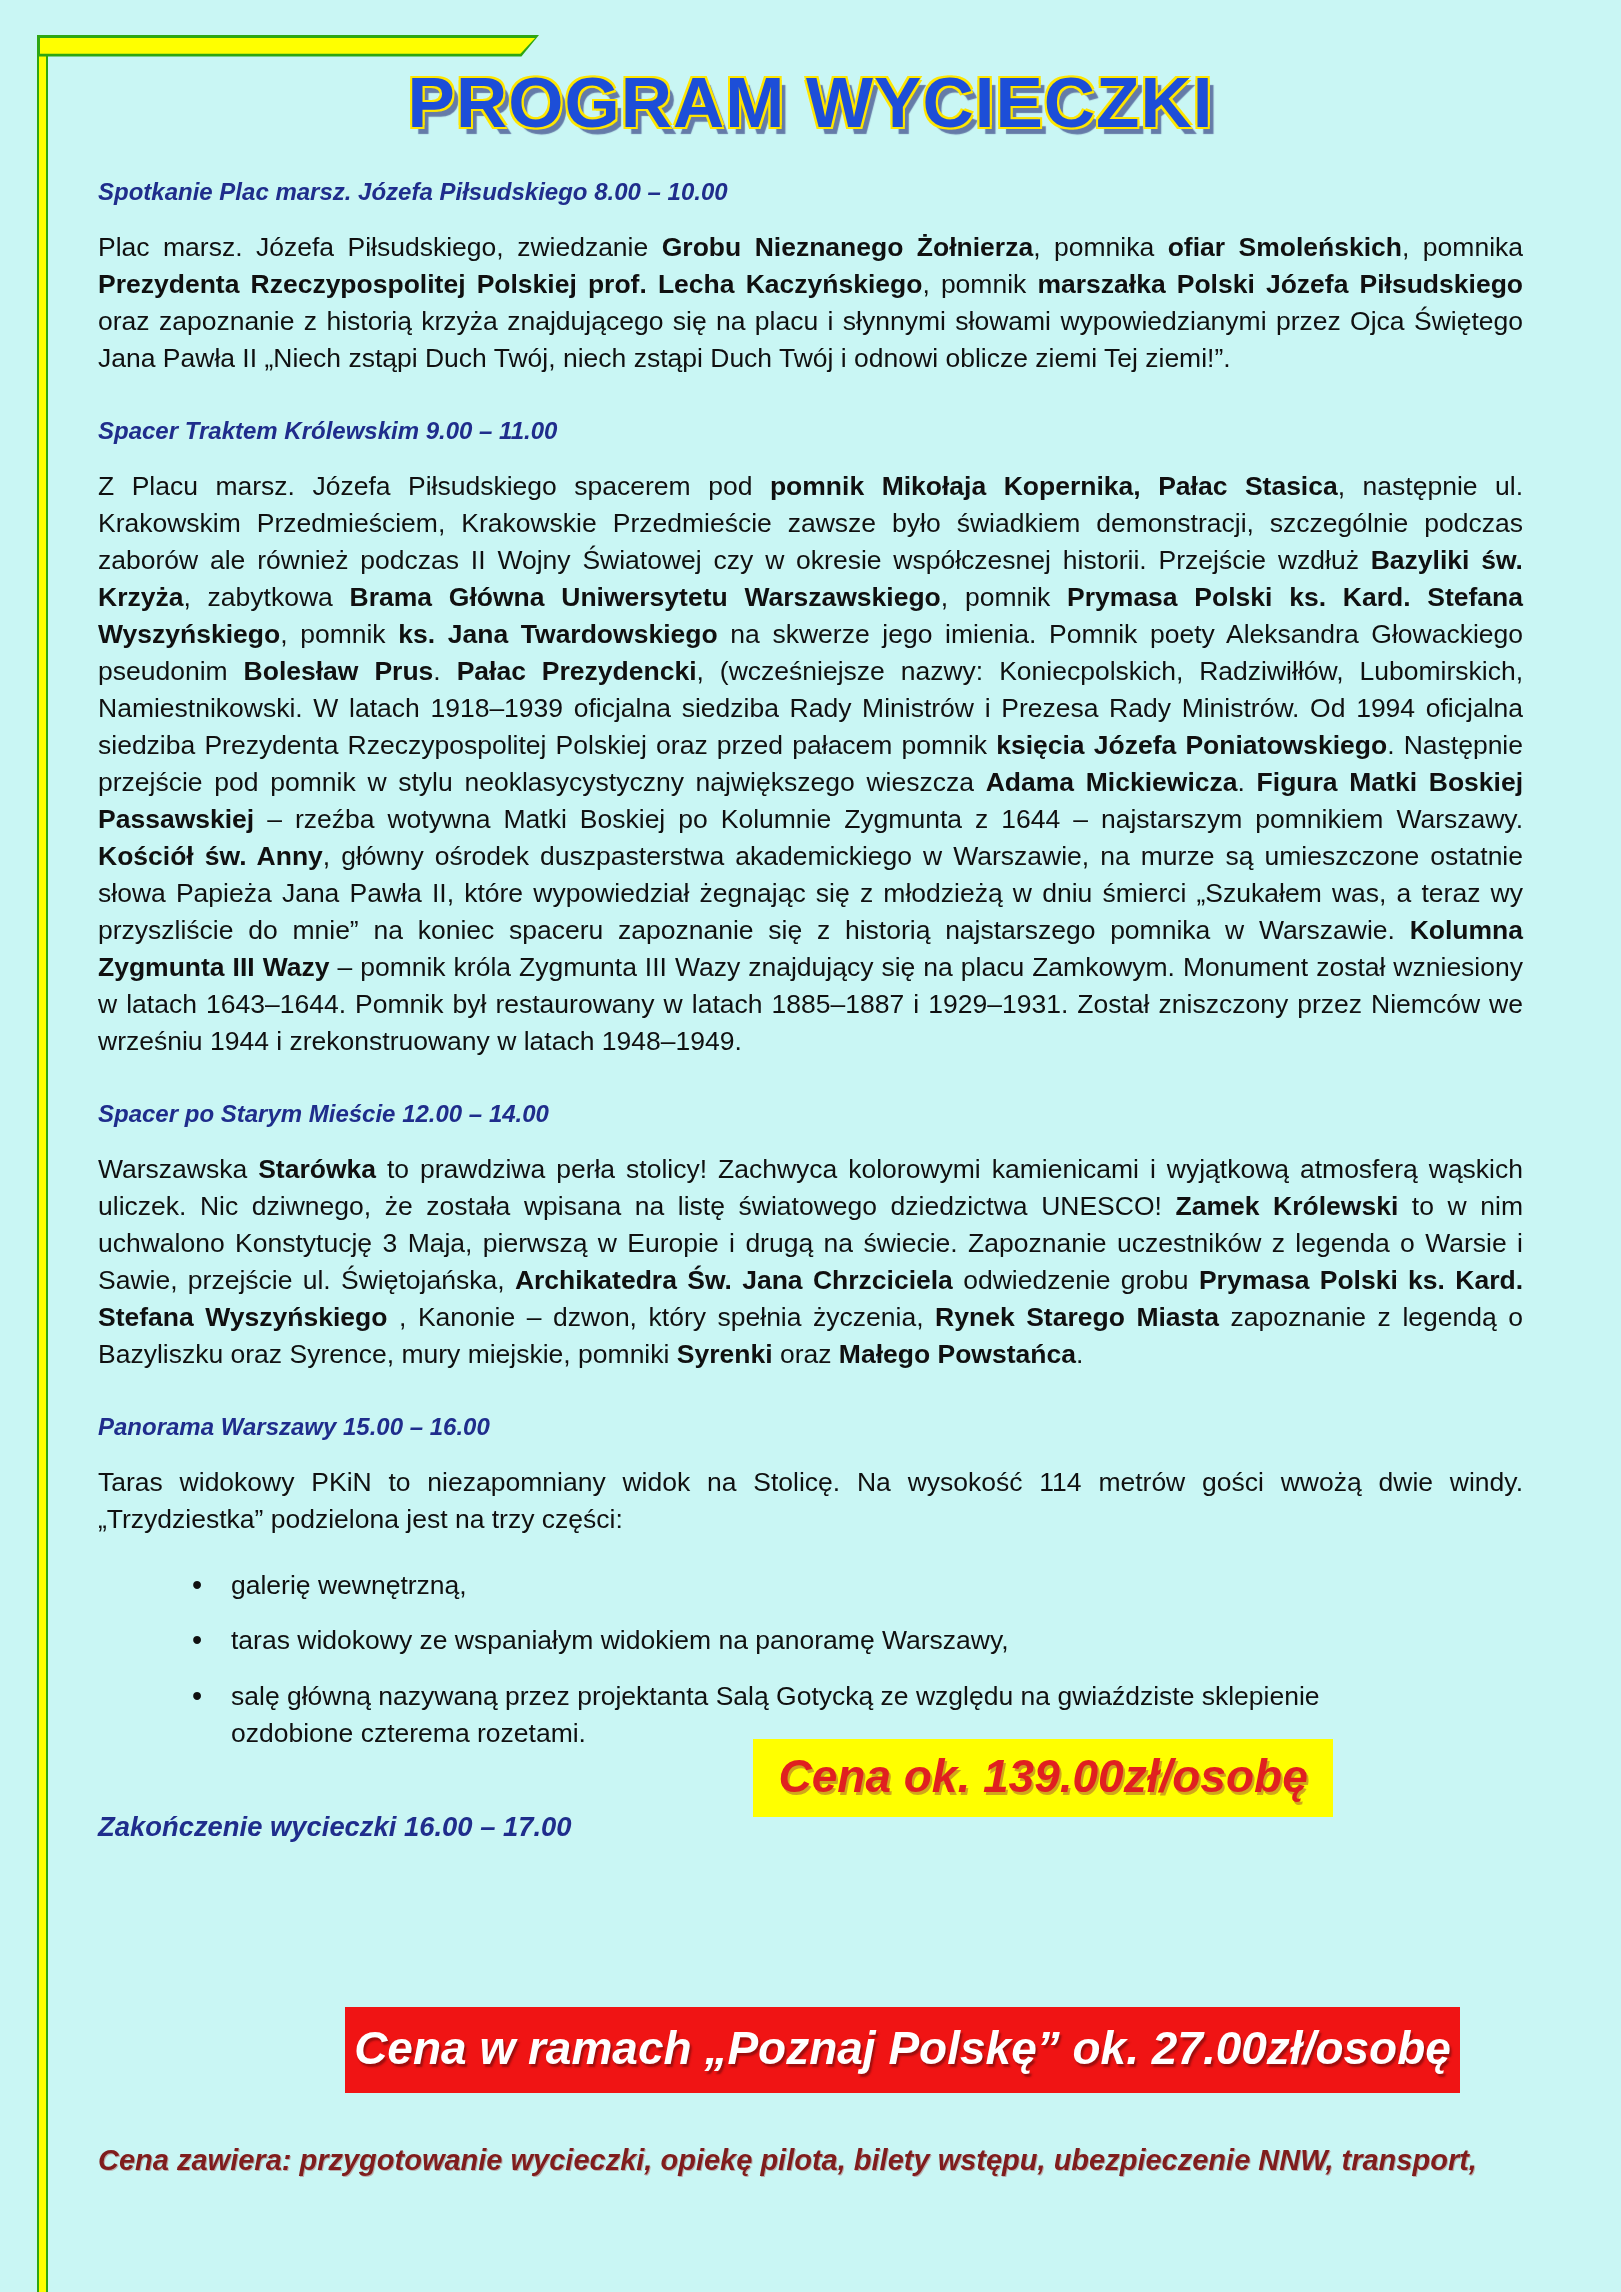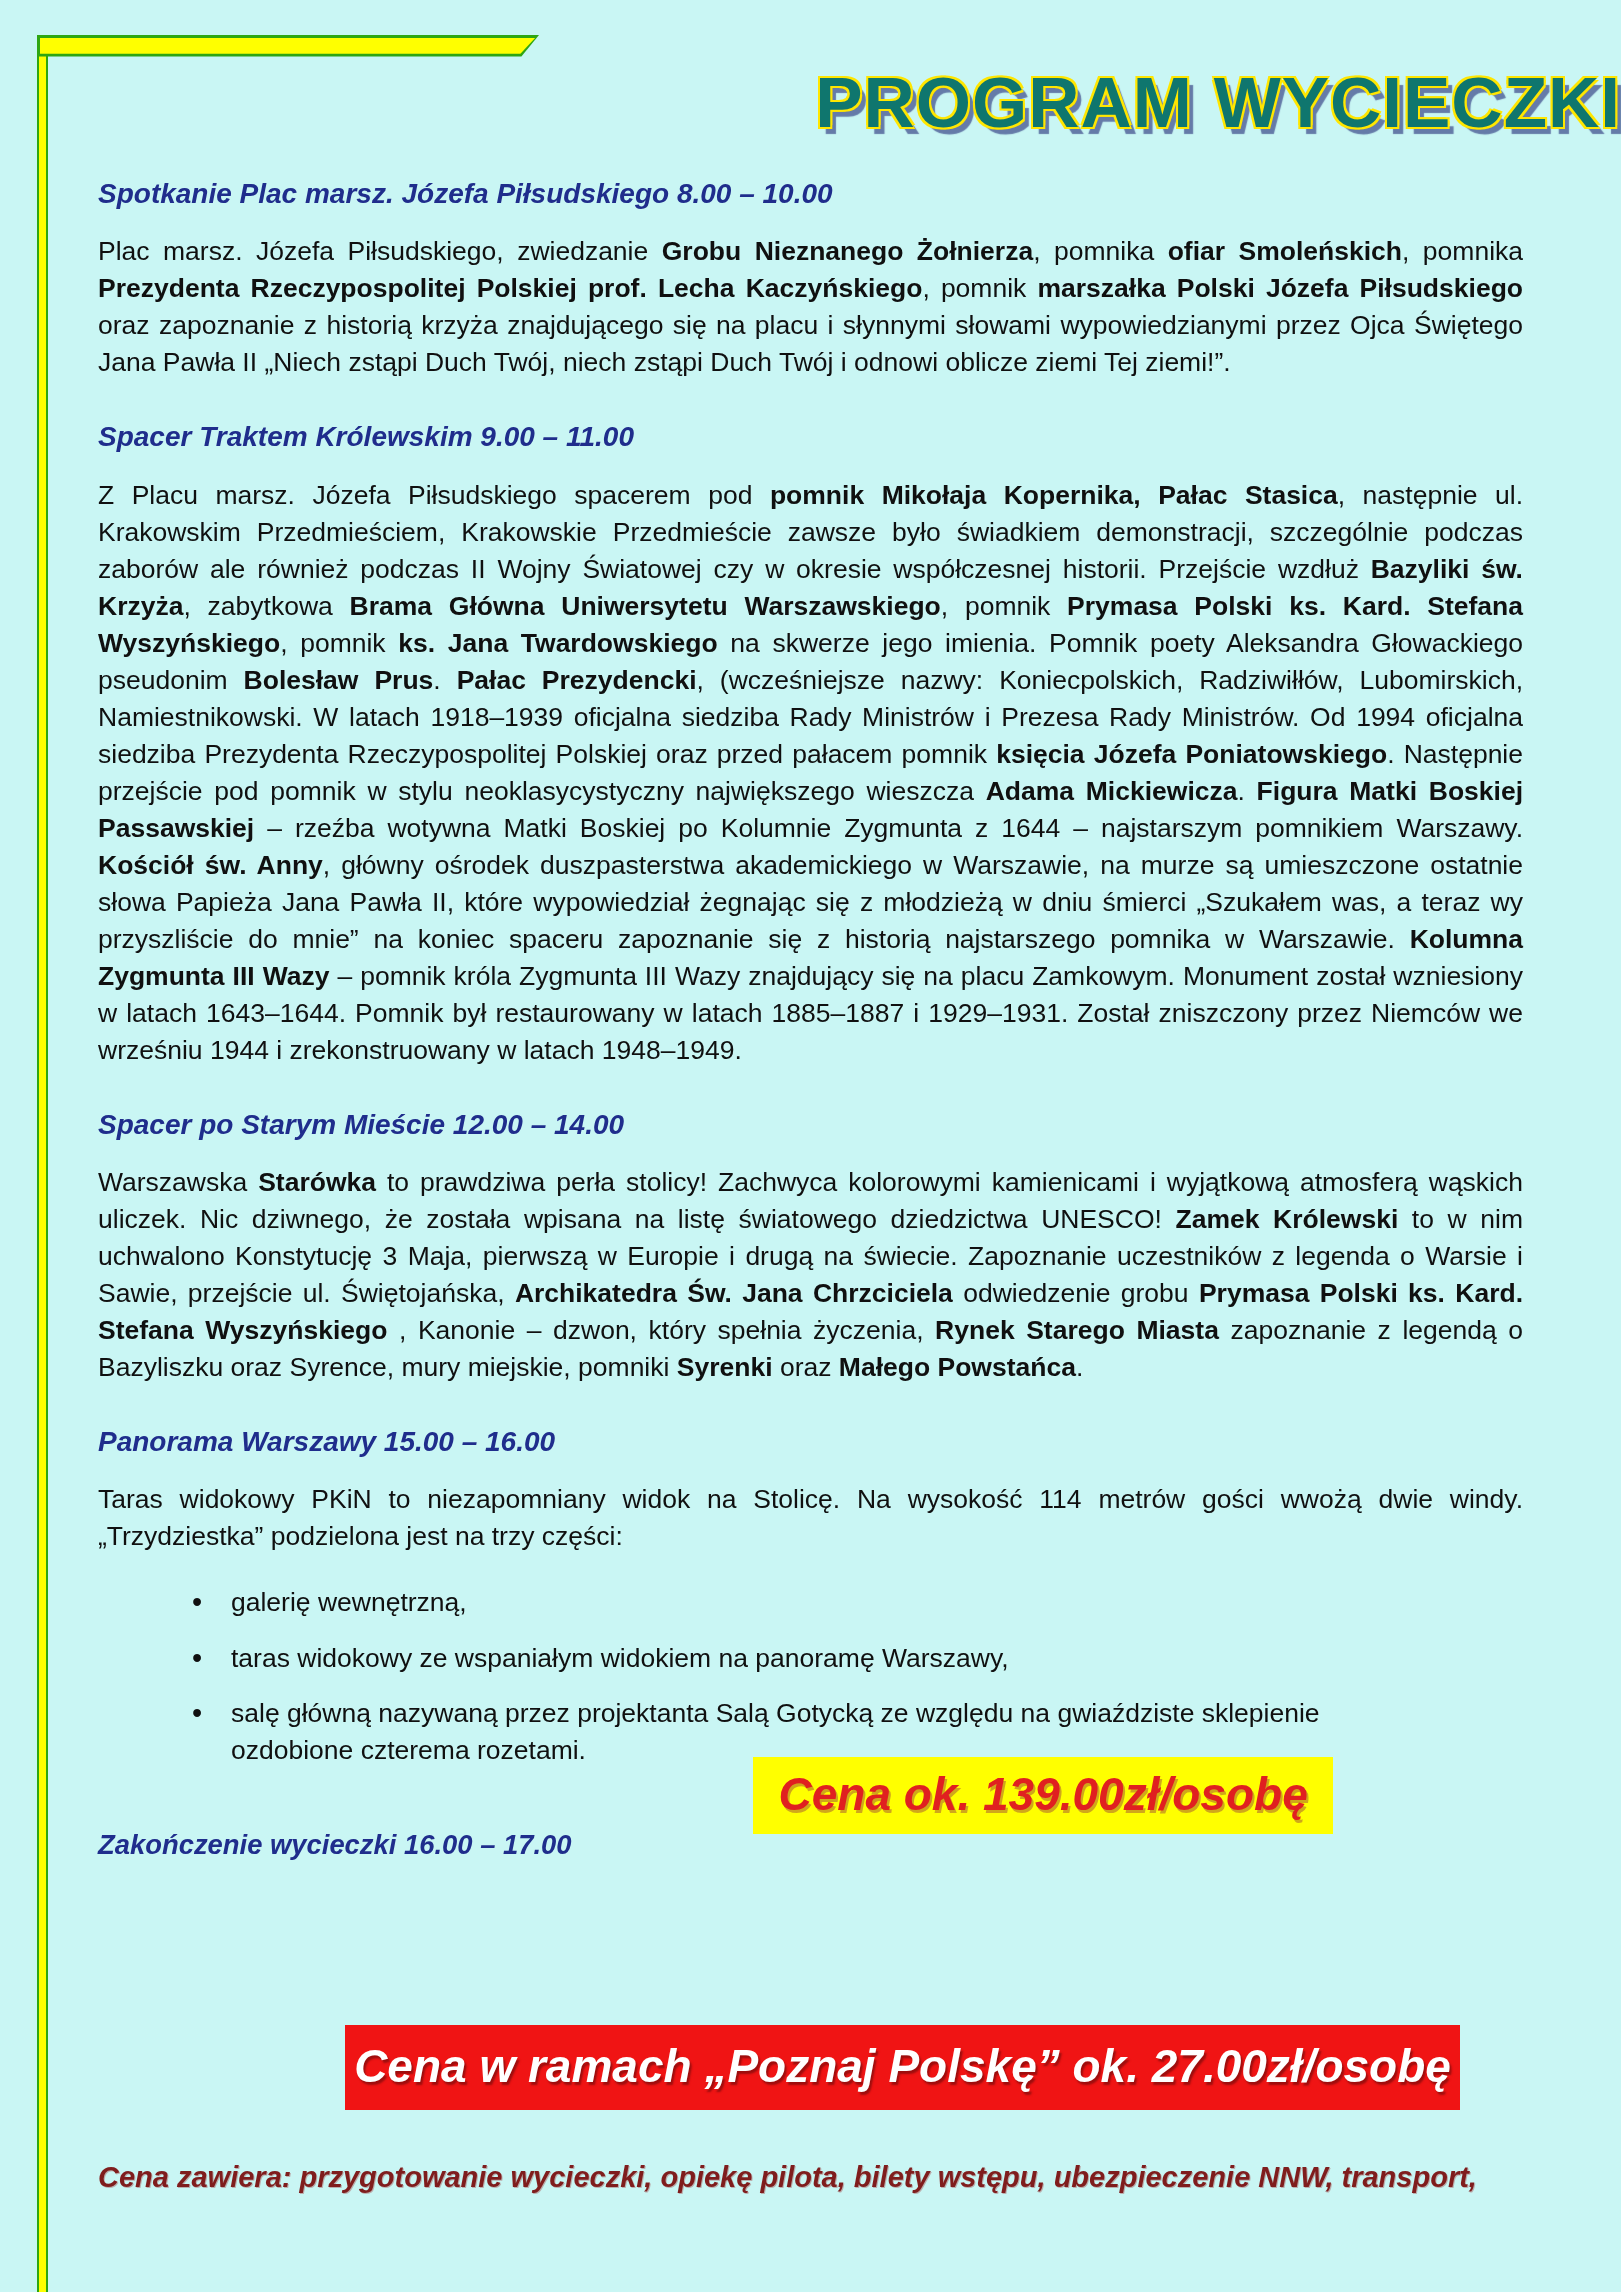--- a/index.html
+++ b/index.html
@@ -22,39 +22,38 @@
     clip-path:polygon(0 0,100% 0,calc(100% - 17.6px) 100%,0 100%);
   }
   .topbar-inner{
     position:absolute;left:2.9px;top:2.9px;right:3.9px;bottom:2.9px;
     background:#ffff00;
     clip-path:polygon(0 0,100% 0,calc(100% - 14.7px) 100%,0 100%);
   }
   .titles{padding-top:67px;text-align:center;}
   .title{
     font-size:71px;font-weight:bold;letter-spacing:1px;
-    color:#0f766e;line-height:1.0;
+    color:#1d4ed8;line-height:1.0;
     text-shadow:
       -2px -2px 0 #ffe600, 2px -2px 0 #ffe600,
       -2px 2px 0 #ffe600, 2px 2px 0 #ffe600,
       5.9px 6.9px 1px rgba(90,110,160,0.9);
-    text-align: right;
   }
   .subtitle{
     margin-top:15.7px;
     font-size:65px;font-weight:bold;
     color:#e93420;line-height:1.0;
     text-shadow:
       -2px -2px 0 #ffe600, 2px -2px 0 #ffe600,
       -2px 2px 0 #ffe600, 2px 2px 0 #ffe600,
       5.9px 6.9px 1px rgba(90,110,160,0.9);
   }
   .content{position:relative;margin:0 98px 0 98px;}
   h3.sec{
-    color:#1f2d8c;font-size:28px;font-style:italic;font-weight:bold;
+    color:#1f2d8c;font-size:24px;font-style:italic;font-weight:bold;
     margin:41px 0 23.5px 0;line-height:1.1;
   }
   p.body{
     font-size:26.5px;line-height:37px;color:#101010;
     text-align:justify;margin:0;
   }
   p.body b{font-weight:bold;}
   ul.bullets{
     margin:29px 0 0 0;padding:0 0 0 94px;list-style:none;
   }

